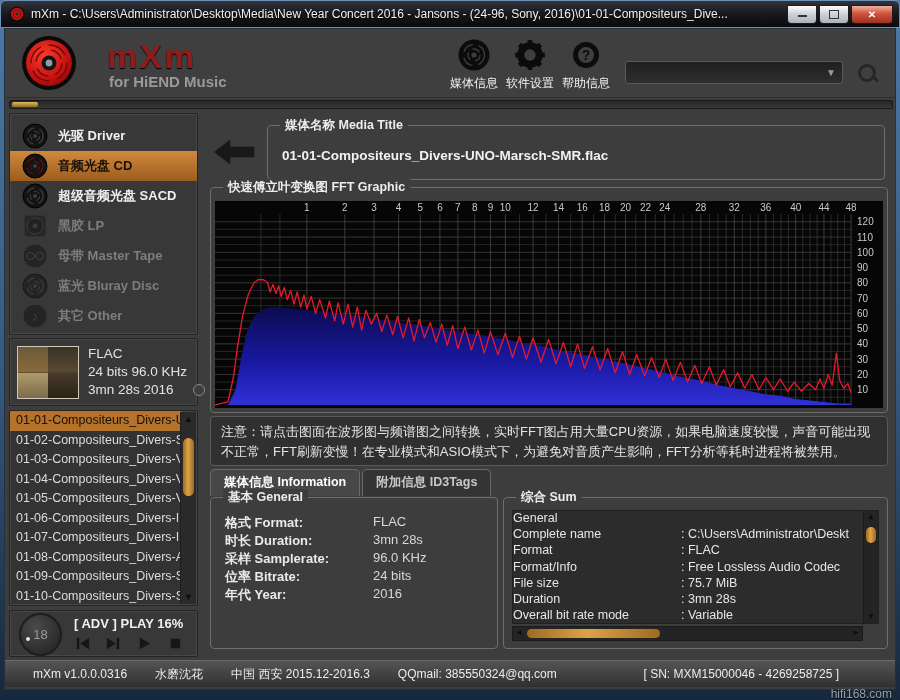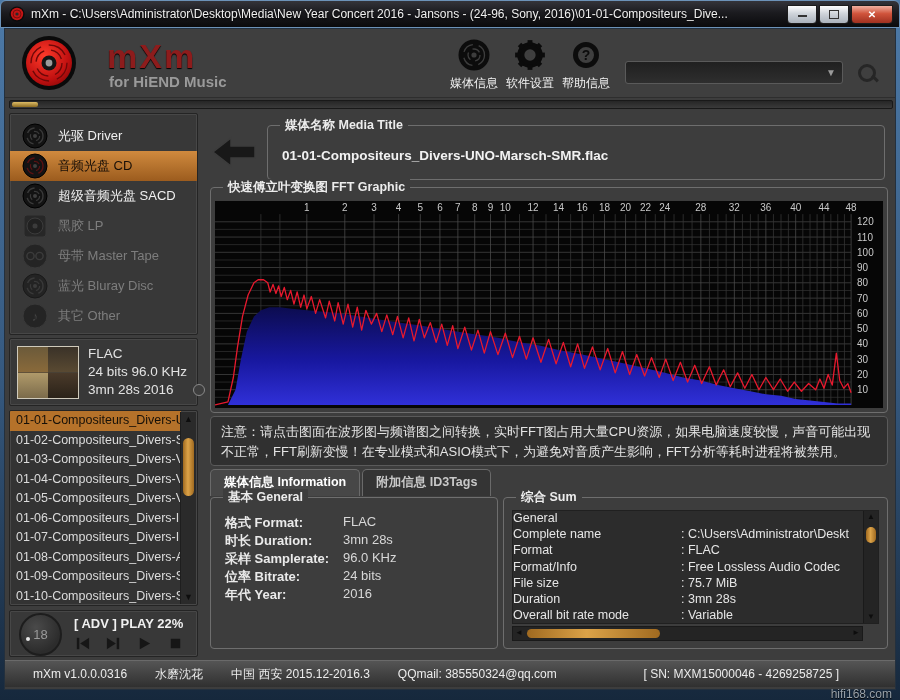--- a/index.html
+++ b/index.html
@@ -44,21 +44,21 @@
   .mag .handle{position:absolute;left:14px;top:14px;width:8px;height:3px;background:#262626;transform:rotate(45deg);}
   
   .seek{position:absolute;left:4px;top:71px;width:884px;height:9px;background:linear-gradient(#262626,#3a3a3a);
     border:1px solid #191919;border-radius:2px;box-sizing:border-box;}
   .seek .thumb{position:absolute;left:2px;top:1px;width:26px;height:5px;border-radius:2px;
     background:linear-gradient(#ddbc66,#8d6c22);}
   
   .sidebar{left:4px;top:84px;width:189px;height:222px;padding-top:7px;}
   .side-item{height:30px;display:flex;align-items:center;gap:10px;padding-left:12px;cursor:pointer;}
   .side-item .side-icon{width:26px;height:26px;flex:0 0 auto;}
-  .side-item .side-label{font-size:13px;font-weight:normal;color:#f0f0f0;white-space:nowrap;}
+  .side-item .side-label{font-size:13px;font-weight:bold;color:#f0f0f0;white-space:nowrap;}
   .side-item.selected{background:linear-gradient(#d08a3e,#9c5c1e);}
   .side-item.selected .side-label{color:#191008;}
   .side-item.disabled .side-label{color:#7d7d7d;}
   .side-item.disabled .side-icon{opacity:.55;}
   
   .album{left:4px;top:309px;width:189px;height:68px;}
   .album-art{position:absolute;left:7px;top:7px;width:62px;height:53px;border:1px solid #cfcabb;box-sizing:border-box;
     background-image:linear-gradient(#6b5a3a,#8a6a3a),linear-gradient(#3a3228,#5a4a32),
       linear-gradient(#b09a6a,#7a6a4a),linear-gradient(#4a3a2a,#2a2218);
     background-size:50% 50%;background-position:0 0,100% 0,0 100%,100% 100%;background-repeat:no-repeat;}
@@ -93,21 +93,21 @@
   .fftbox{left:205px;top:158px;width:678px;height:226px;}
   .fftplot{position:absolute;left:3px;right:3px;top:12px;bottom:3px;background:#060606;border:1px solid #3c3c3c;cursor:pointer;}
   .fftplot svg{position:absolute;inset:0;width:100%;height:100%;}
   .notice{position:absolute;left:205px;top:387px;width:678px;height:50px;background:#303030;border:1px solid #5a5a5a;
     border-radius:4px;box-sizing:border-box;padding:5px 10px;font-size:13px;color:#e4e4e4;line-height:1.55;}
   .tabs{position:absolute;left:205px;top:440px;display:flex;gap:2px;}
   .tab{padding:4px 13px 5px;font-size:12.5px;border:1px solid #6a6a6a;border-bottom:none;border-radius:5px 5px 0 0;
     background:#343434;color:#c8c8c8;cursor:pointer;font-weight:bold;}
   .tab.active{background:#474747;color:#fff;}
   .genbox{left:205px;top:468px;width:288px;height:152px;}
-  .gen-row{position:absolute;left:14px;right:8px;height:18px;font-size:13px;display:flex;}
+  .gen-row{position:absolute;left:14px;right:8px;height:18px;font-size:13px;display:flex;gap:30px;}
   .gen-row .gl{width:118px;font-weight:bold;color:#eaeaea;}
   .gen-row .gv{color:#d8d8d8;}
   .sumbox{left:498px;top:468px;width:385px;height:152px;}
   .sumlist{position:absolute;left:8px;right:8px;top:12px;bottom:24px;background:#2c2c2c;border:1px solid #202020;
     overflow:hidden;}
   .sum-row{display:flex;height:16.2px;font-size:12.5px;color:#e6e6e6;white-space:nowrap;}
   .sum-row .sl{width:168px;flex:0 0 auto;overflow:hidden;}
   .vscroll{position:absolute;right:0;top:0;bottom:0;width:14px;background:#242424;border-left:1px solid #1a1a1a;}
   .vscroll .arr{position:absolute;left:0;right:0;height:12px;font-size:8px;color:#0d0d0d;text-align:center;line-height:12px;}
   .vscroll .arr.up{top:0;}.vscroll .arr.dn{bottom:0;}
@@ -315,21 +315,21 @@
         <div class="thumb oth"></div>
         <div class="arr dn">▼</div>
       </div>
     </div>
 
     <div class="panel playp">
       <div class="knob">
         <span>18</span>
         <span class="dot"></span>
       </div>
-      <div class="pb-status">[ ADV ] PLAY 22%</div>
+      <div class="pb-status">[ ADV ] PLAY 16%</div>
       <div class="transport">
         <svg class="tbtn" viewBox="0 0 18 18">
           <g fill="#161616">
               <rect x="3" y="3" width="2.6" height="12"></rect>
               <path d="M16 3 L6.5 9 L16 15 Z"></path>
             </g>
         </svg>
         <svg class="tbtn" viewBox="0 0 18 18">
           <g fill="#161616">
               <path d="M2 3 L11.5 9 L2 15 Z"></path>

